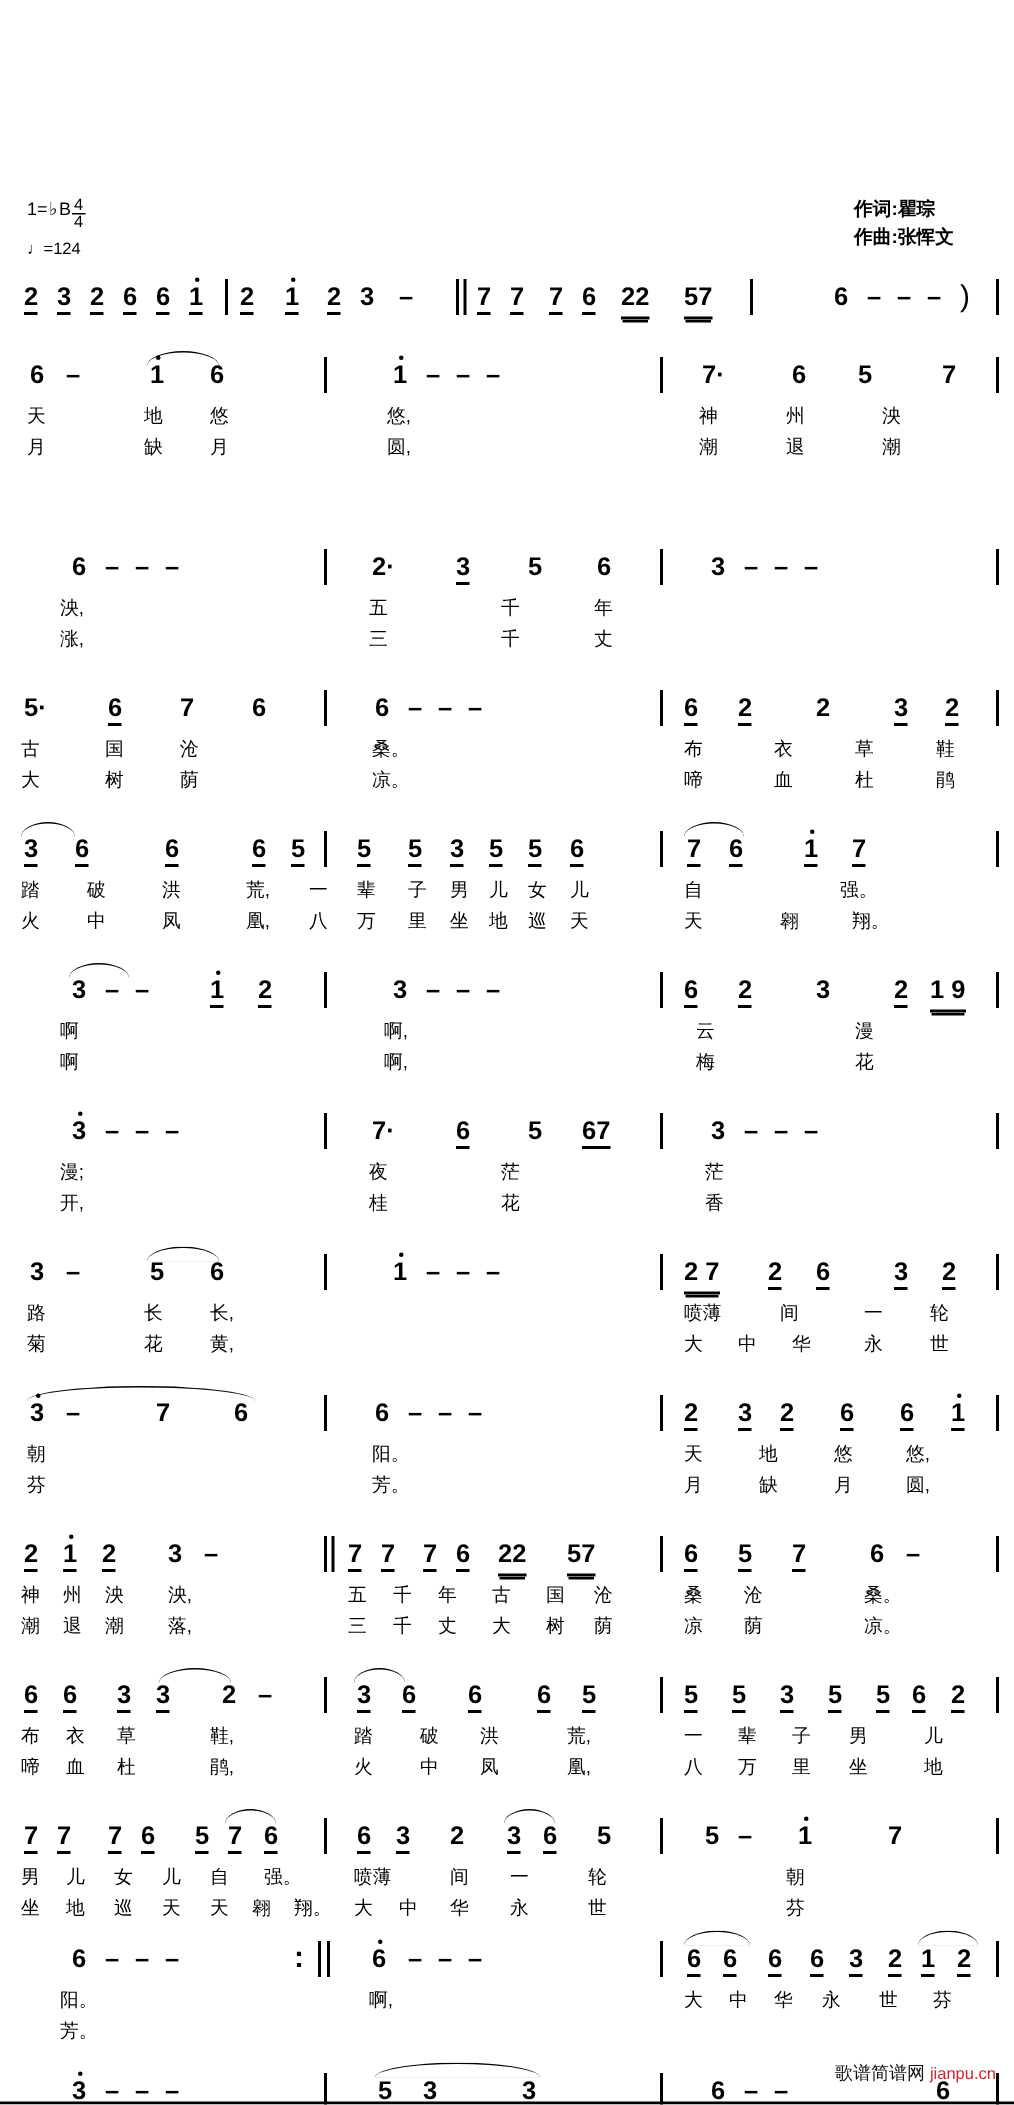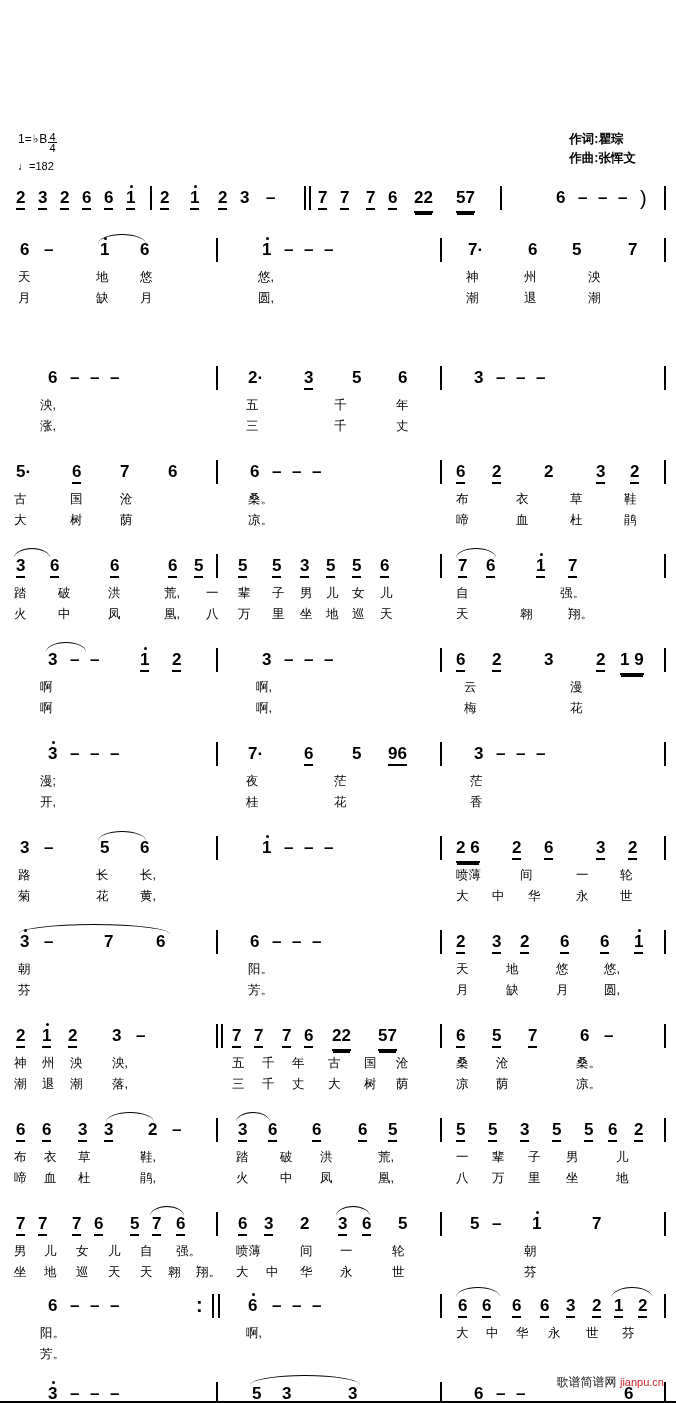--- a/index.html
+++ b/index.html
@@ -51,21 +51,21 @@
     <div class="keyline">
       <span>1=</span>
       <span style="font-size:12px;">♭</span>
       <span>B</span>
       <span class="frac">
         <span class="num">4</span>
         <span>4</span>
       </span>
     </div>
     <div class="tempo">
-      <span>♩</span><span>=182</span>
+      <span>♩</span><span>=124</span>
     </div>
   </div>
 
   <div class="row" style="top:188px">
     <div class="notes">
       <span class="n u1" style="left:16px;top:0">2</span>
       <span class="n u1" style="left:38px;top:0">3</span>
       <span class="n u1" style="left:60px;top:0">2</span>
       <span class="n u1" style="left:82px;top:0">6</span>
       <span class="n u1" style="left:104px;top:0">6</span>
@@ -307,21 +307,21 @@
     <div class="notes">
       <span class="n" style="left:48px;top:0">3</span>
       <span class="dot-hi" style="left:52px;top:-3px"></span>
       <span class="n" style="left:70px;top:0">–</span>
       <span class="n" style="left:90px;top:0">–</span>
       <span class="n" style="left:110px;top:0">–</span>
       <div class="bar" style="left:216px;top:-2px;height:24px"></div>
       <span class="n" style="left:248px;top:0">7·</span>
       <span class="n u1" style="left:304px;top:0">6</span>
       <span class="n" style="left:352px;top:0">5</span>
-      <span class="n u1" style="left:388px;top:0">96</span>
+      <span class="n u1" style="left:388px;top:0">67</span>
       <div class="bar" style="left:440px;top:-2px;height:24px"></div>
       <span class="n" style="left:474px;top:0">3</span>
       <span class="n" style="left:496px;top:0">–</span>
       <span class="n" style="left:516px;top:0">–</span>
       <span class="n" style="left:536px;top:0">–</span>
       <div class="bar" style="left:664px;top:-2px;height:24px"></div>
     </div>
     <div class="lyr">
       <span class="l" style="left:40px">漫;</span>
       <span class="l" style="left:246px">夜</span>
@@ -343,21 +343,21 @@
       <div class="slur" style="left:98px;top:-7px;width:48px"></div>
       <span class="n" style="left:100px;top:0">5</span>
       <span class="n" style="left:140px;top:0">6</span>
       <div class="bar" style="left:216px;top:-2px;height:24px"></div>
       <span class="n" style="left:262px;top:0">1</span>
       <span class="dot-hi" style="left:266px;top:-3px"></span>
       <span class="n" style="left:284px;top:0">–</span>
       <span class="n" style="left:304px;top:0">–</span>
       <span class="n" style="left:324px;top:0">–</span>
       <div class="bar" style="left:440px;top:-2px;height:24px"></div>
-      <span class="n u2" style="left:456px;top:0">2 6</span>
+      <span class="n u2" style="left:456px;top:0">2 7</span>
       <span class="n u1" style="left:512px;top:0">2</span>
       <span class="n u1" style="left:544px;top:0">6</span>
       <span class="n u1" style="left:596px;top:0">3</span>
       <span class="n u1" style="left:628px;top:0">2</span>
       <div class="bar" style="left:664px;top:-2px;height:24px"></div>
     </div>
     <div class="lyr">
       <span class="l" style="left:18px">路</span>
       <span class="l" style="left:96px">长</span>
       <span class="l" style="left:140px">长,</span>

